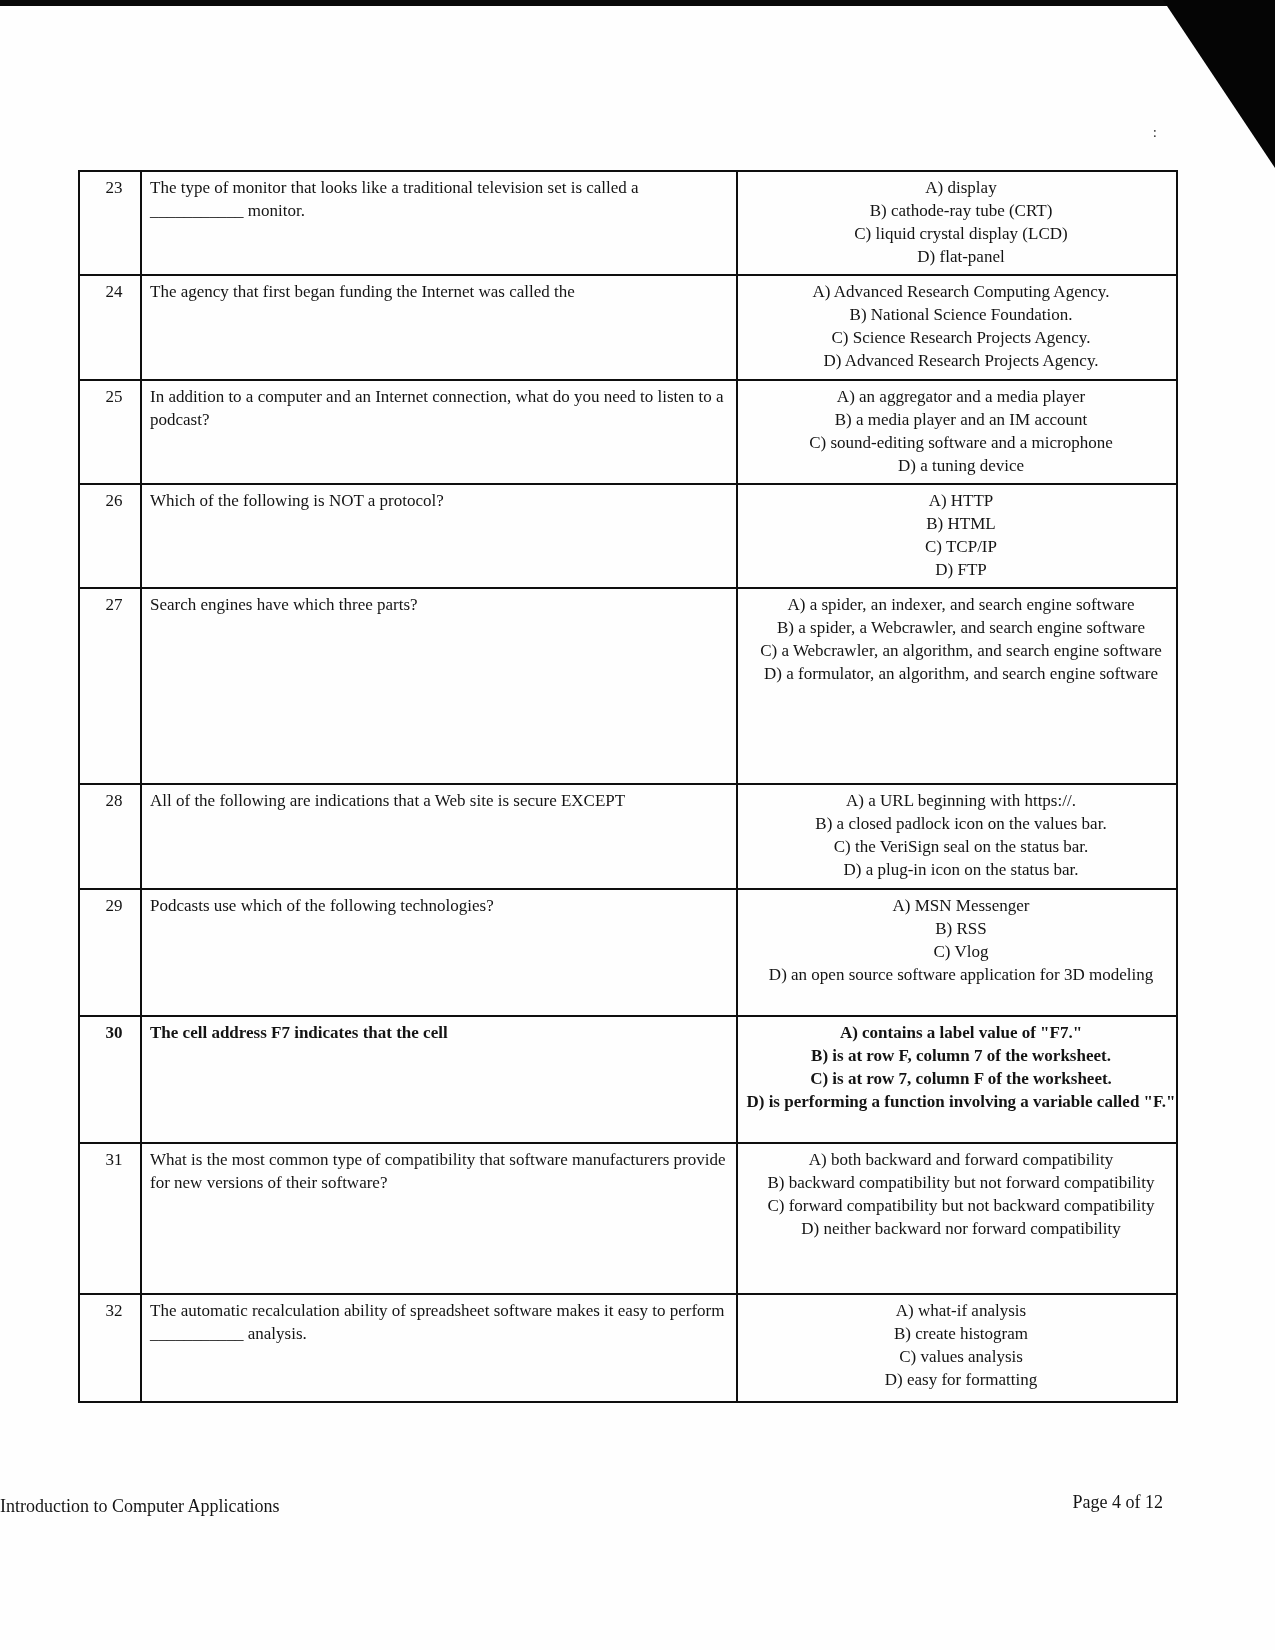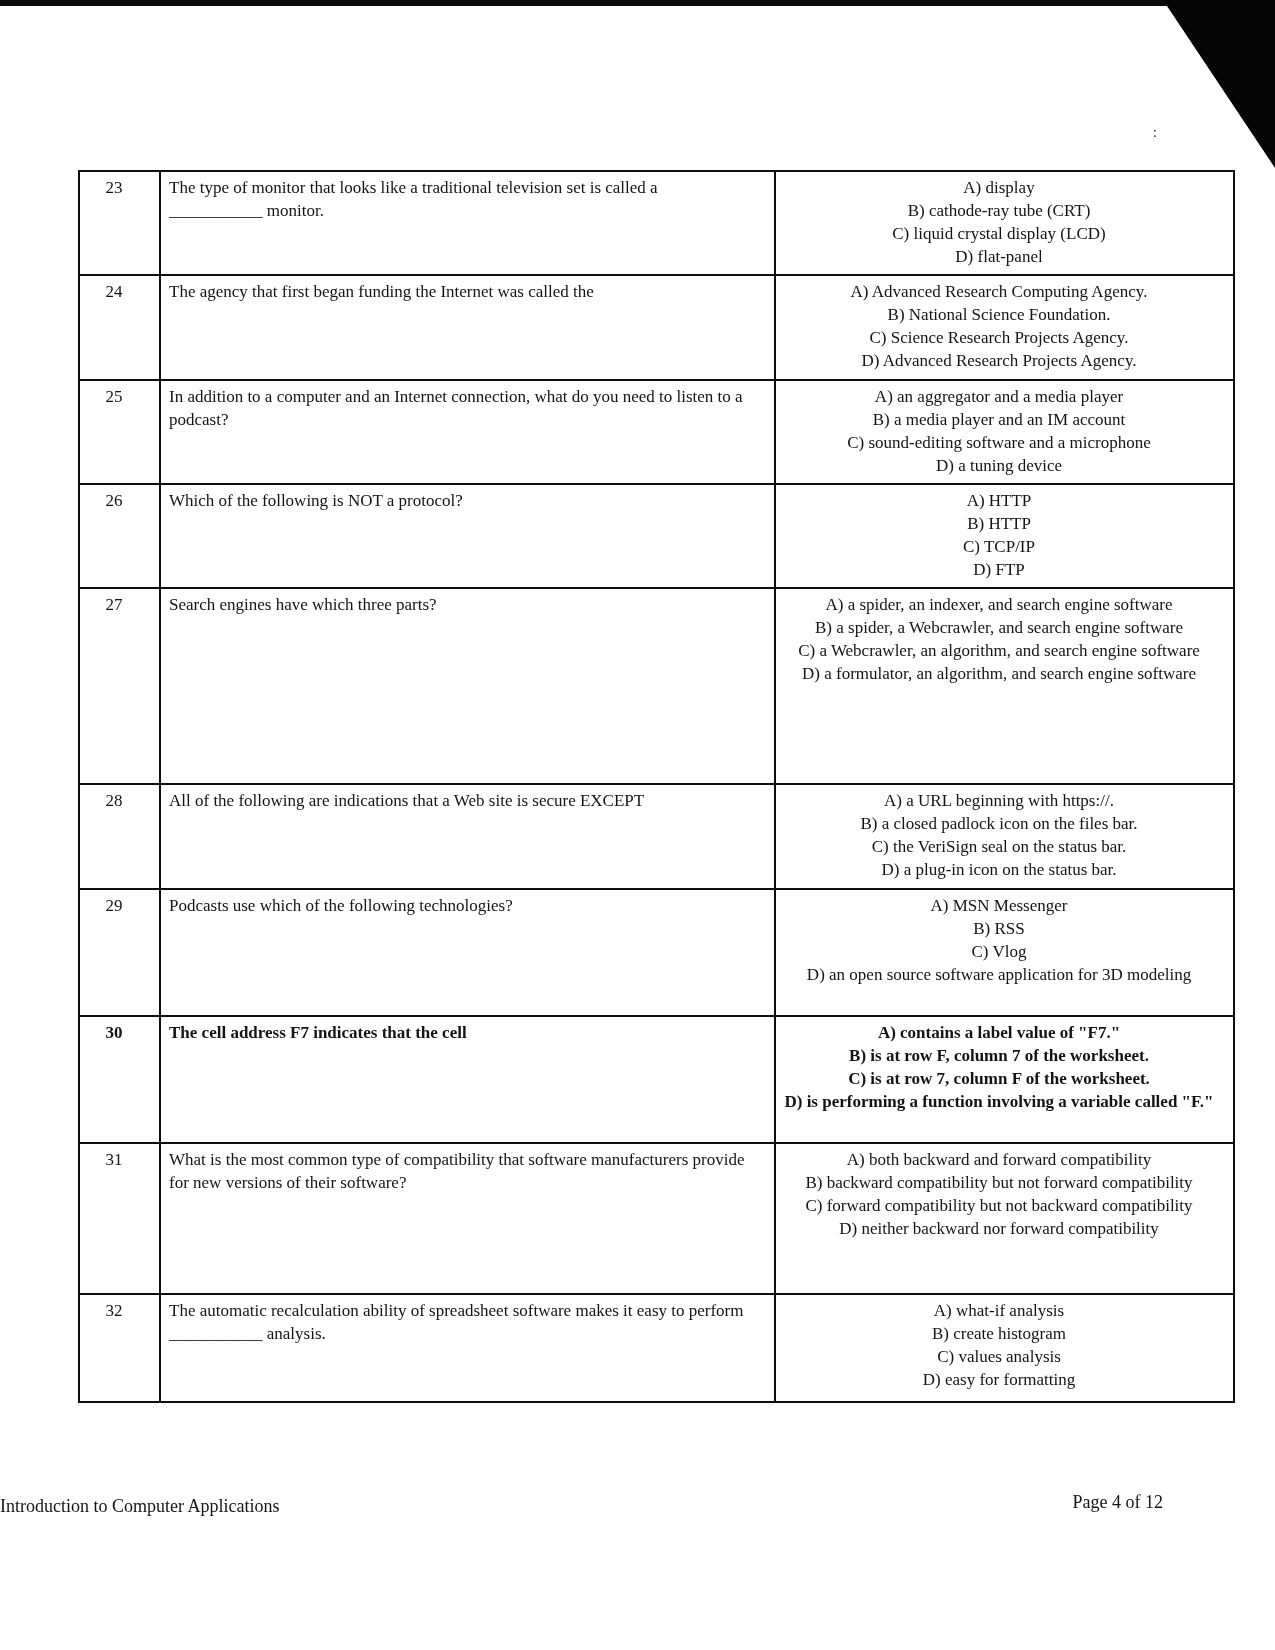--- a/index.html
+++ b/index.html
@@ -55,21 +55,21 @@
     left: 78px;
     width: 1072px;
     border-collapse: collapse;
     table-layout: fixed;
     font-size: 17px;
     line-height: 23px;
   }
   table.exam-table td {
     border: 2px solid #0e0e0e;
     vertical-align: top;
-    padding: 4px 19px 6px 8px;
+    padding: 4px 0 6px 8px;
   }
   td.col-num {
     width: 52px;
     text-align: center;
     padding-top: 8px;
   }
   td.col-question { width: 586px; padding-top: 6px; padding-right: 14px; }
   td.col-options  { width: 430px; padding-left: 9px; text-align: center; }
   .opt { margin: 0; }
   
@@ -142,21 +142,21 @@
         <div class="opt">C) sound-editing software and a microphone</div>
         <div class="opt">D) a tuning device</div>
       </td>
     </tr>
 
     <tr>
       <td class="col-num">26</td>
       <td class="col-question">Which of the following is NOT a protocol?</td>
       <td class="col-options">
         <div class="opt">A) HTTP</div>
-        <div class="opt">B) HTTP</div>
+        <div class="opt">B) HTML</div>
         <div class="opt">C) TCP/IP</div>
         <div class="opt">D) FTP</div>
       </td>
     </tr>
 
     <tr>
       <td class="col-num">27</td>
       <td class="col-question">Search engines have which three parts?</td>
       <td class="col-options">
         <div class="opt">A)  a spider, an indexer, and search engine software</div>
@@ -164,21 +164,21 @@
         <div class="opt">C) a Webcrawler, an algorithm, and search engine software</div>
         <div class="opt">D) a formulator, an algorithm, and search engine software</div>
       </td>
     </tr>
 
     <tr>
       <td class="col-num">28</td>
       <td class="col-question">All of the following are indications that a Web site is secure EXCEPT</td>
       <td class="col-options">
         <div class="opt">A) a URL beginning with https://.</div>
-        <div class="opt">B) a closed padlock icon on the files bar.</div>
+        <div class="opt">B) a closed padlock icon on the values bar.</div>
         <div class="opt">C) the VeriSign seal on the status bar.</div>
         <div class="opt">D) a plug-in icon on the status bar.</div>
       </td>
     </tr>
 
     <tr>
       <td class="col-num">29</td>
       <td class="col-question">Podcasts use which of the following technologies?</td>
       <td class="col-options">
         <div class="opt">A) MSN Messenger</div>

